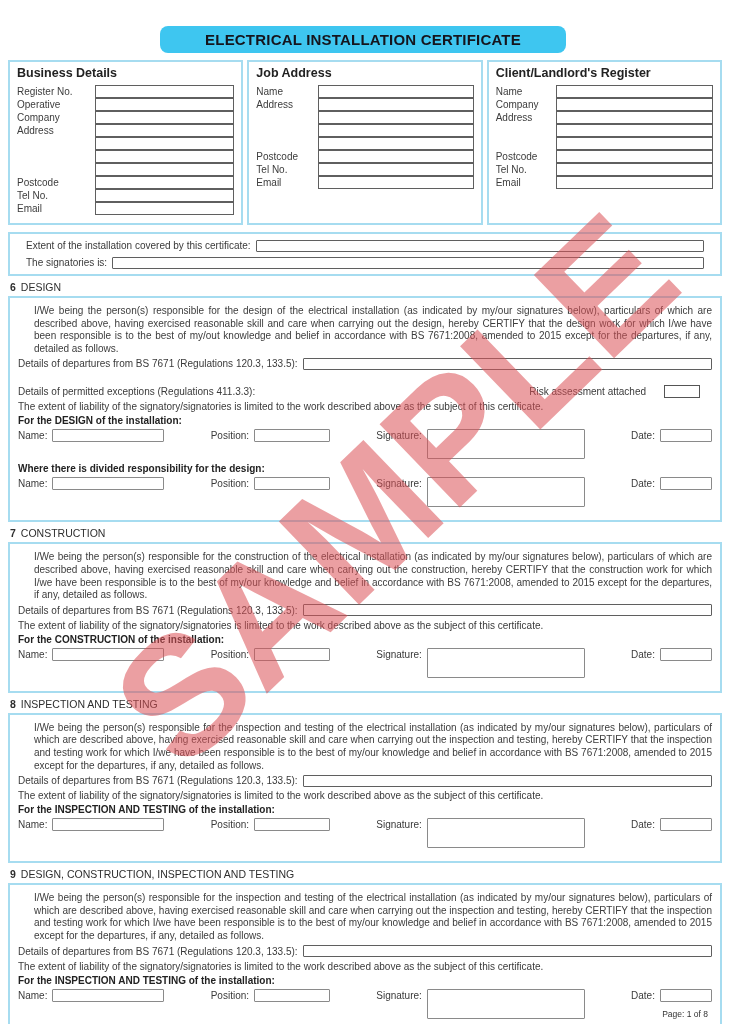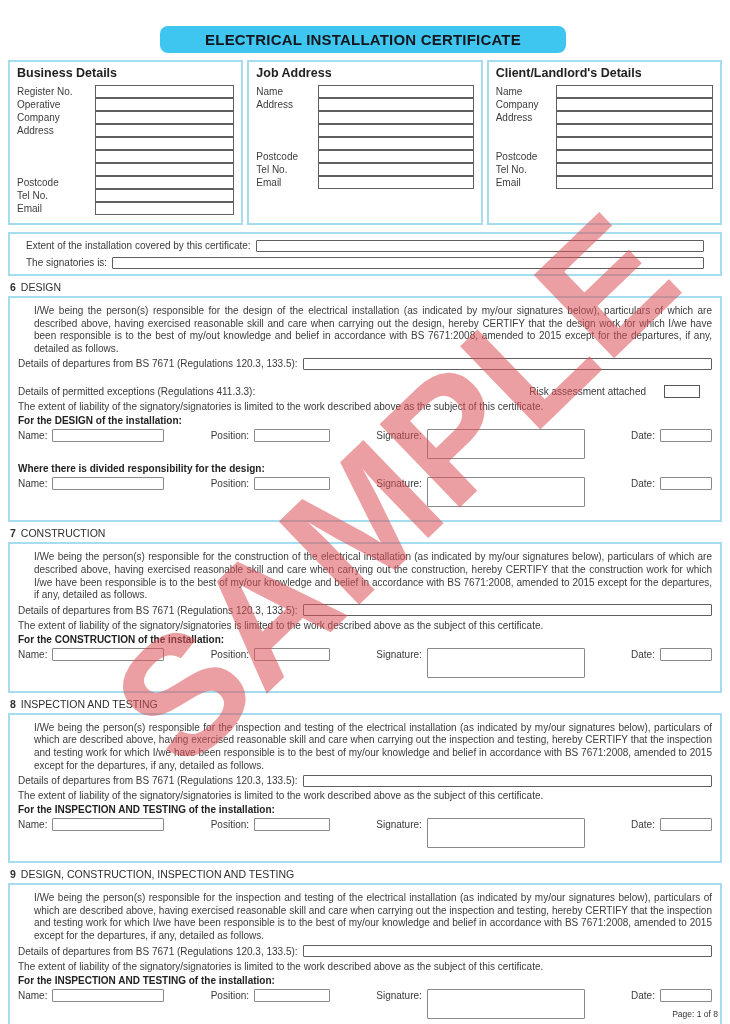--- a/index.html
+++ b/index.html
@@ -58,21 +58,21 @@
   
   .sig-row { display:flex; align-items:flex-start; justify-content:space-between; margin:2px 0 3px 0; }
   .pair { display:flex; align-items:flex-start; gap:5px; }
   .pair .slbl { font-size:10px; line-height:13px; }
   .sig-name { width:112px; height:13px; border:1px solid #8a8a8a; border-radius:1px; }
   .sig-pos  { width:76px;  height:13px; border:1px solid #8a8a8a; border-radius:1px; }
   .sig-box  { width:158px; height:30px; border:1px solid #8a8a8a; background:#fff; border-radius:1px; }
   .sig-date { width:52px;  height:13px; border:1px solid #8a8a8a; border-radius:1px; }
   .sig-gap { height:4px; }
   
-  .footer { position:absolute; right:12px; bottom:5px; font-size:8.5px; color:#333; }
+  .footer { position:absolute; right:22px; bottom:5px; font-size:8.5px; color:#333; }
   
   .watermark {
     position:absolute; left:395px; top:490px;
     transform:translate(-50%,-50%) rotate(-44deg);
     font-size:168px; font-weight:bold; letter-spacing:0px;
     color:rgba(219, 80, 86, 0.55); white-space:nowrap;
     pointer-events:none; z-index:50; font-family:"Liberation Sans", sans-serif;
   }
 </style>
 </head>
@@ -161,21 +161,21 @@
           <span class="dlabel">Tel No.</span>
           <input class="din" style="">
         </div>
       <div class="drow">
           <span class="dlabel">Email</span>
           <input class="din" style="">
         </div>
     </section>
 
     <section class="col col-client">
-      <h2>Client/Landlord's Details</h2>
+      <h2>Client/Landlord's Register</h2>
       <div class="drow">
           <span class="dlabel">Name</span>
           <input class="din" style="">
         </div>
       <div class="drow">
           <span class="dlabel">Company</span>
           <input class="din" style="">
         </div>
       <div class="drow">
           <span class="dlabel">Address</span>

